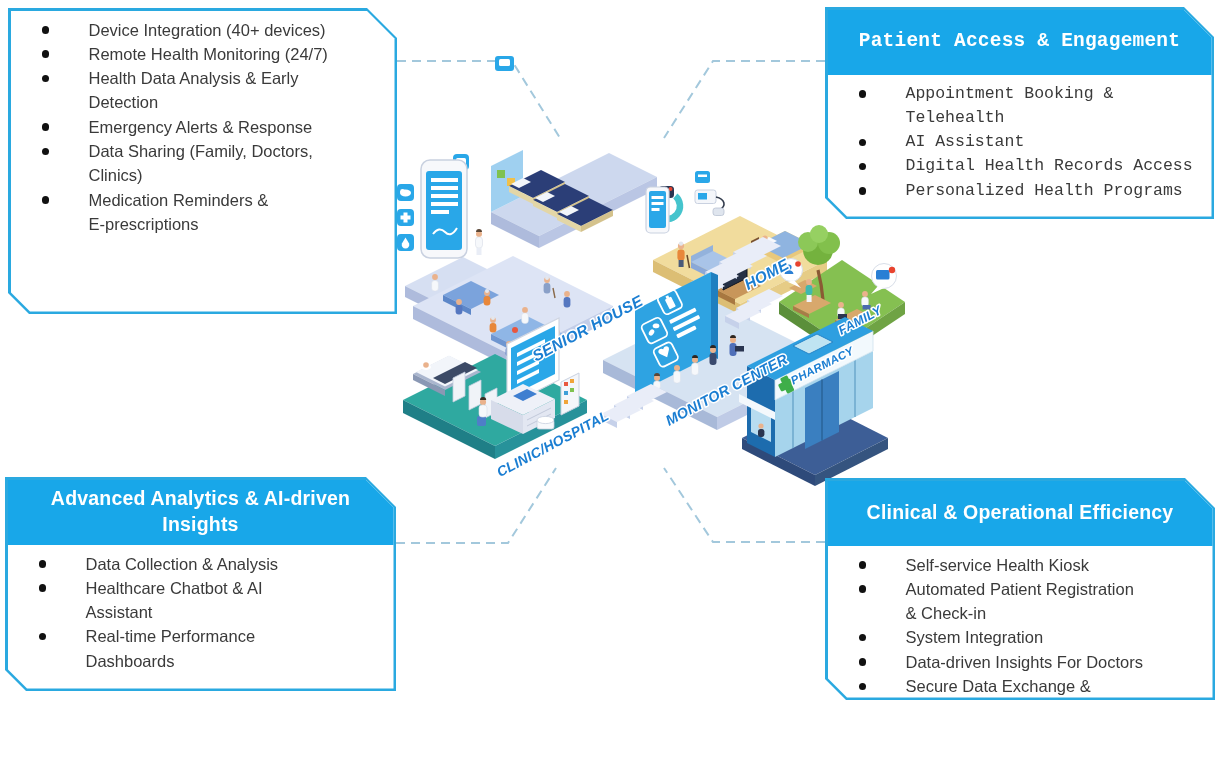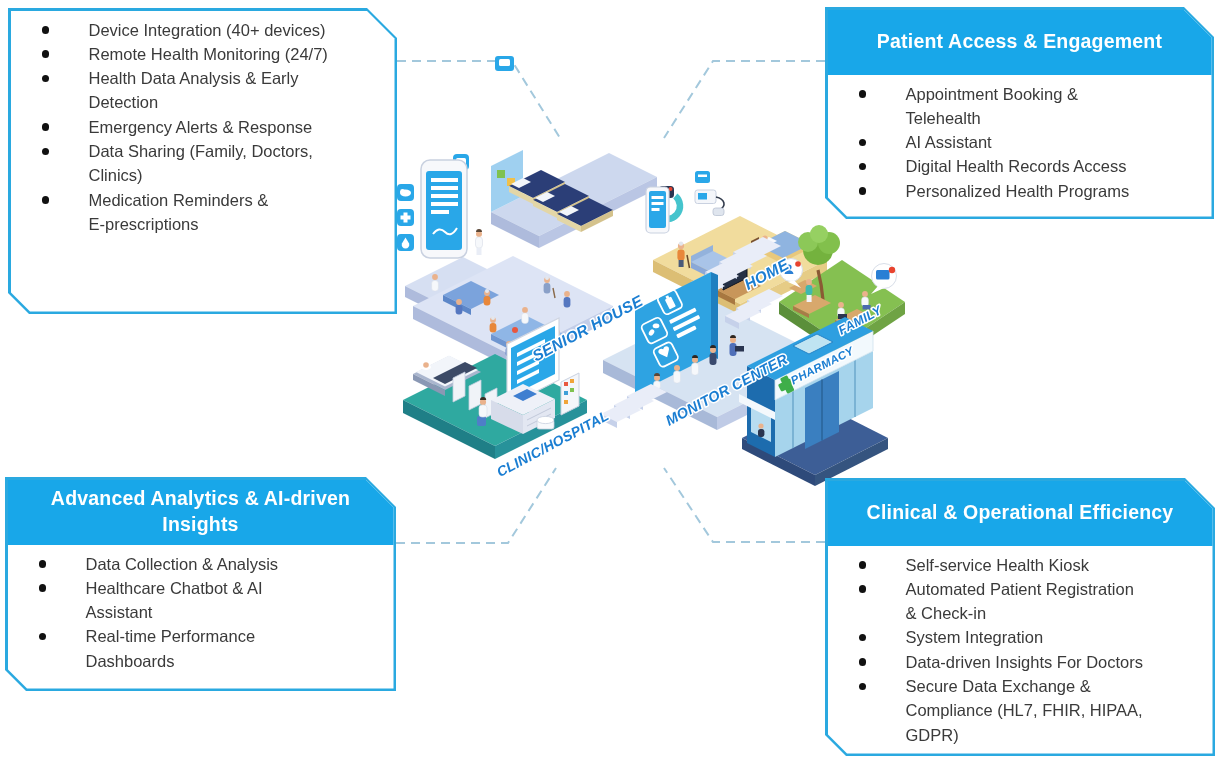--- a/index.html
+++ b/index.html
@@ -29,23 +29,23 @@
   .items { margin:7px 0 0 0; padding:0 10px 0 0; list-style:none; }
   .items li {
     position:relative; padding-left:78px; color:#3a3a3a;
     font-size:16.5px; line-height:24.3px; white-space:pre-line;
   }
   .items li::before {
     content:""; position:absolute; left:31px; top:8.6px;
     width:7.5px; height:7.5px; border-radius:50%; background:#111111;
   }
   .c-tl { left:8px;   top:8px;   width:389px; height:306px; }
-  .c-tr { left:825px; top:7px;   width:389px; height:212px; }
+  .c-tr { left:825px; top:7px;   width:389px; height:212px;font-family:Liberation Mono, monospace; }
   .c-bl { left:5px;   top:477px; width:391px; height:214px; }
-  .c-br { left:825px; top:478px; width:390px; height:278px; }
+  .c-br { left:825px; top:478px; width:390px; height:222px; }
 
   .lbl {
     font-family:"Liberation Sans", sans-serif; font-style:italic; font-weight:700;
     fill:#1b7ed2; paint-order:stroke; stroke:#ffffff; stroke-width:3px;
     stroke-linejoin:round; letter-spacing:0.3px;
   }
 </style>
 </head>
 <body>
 

